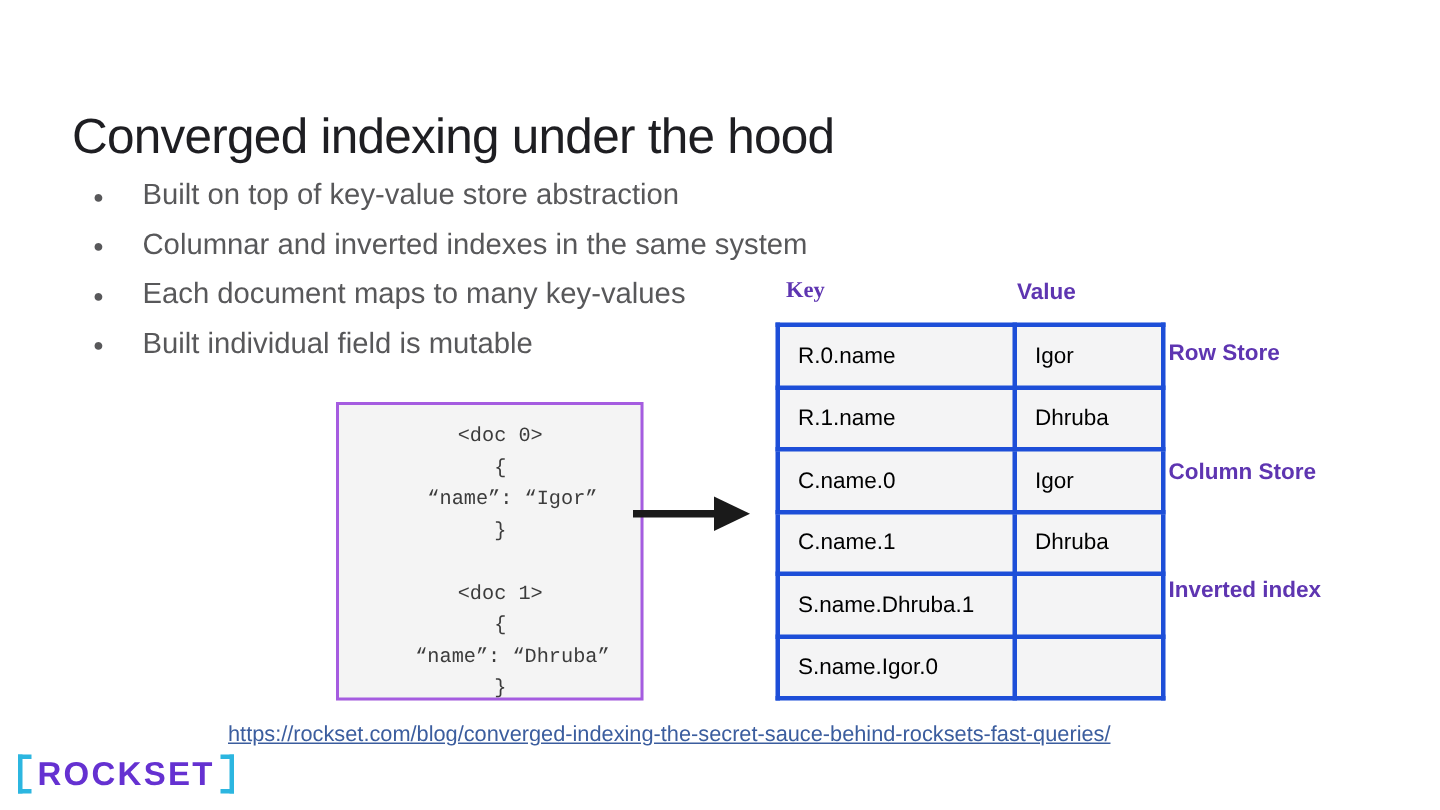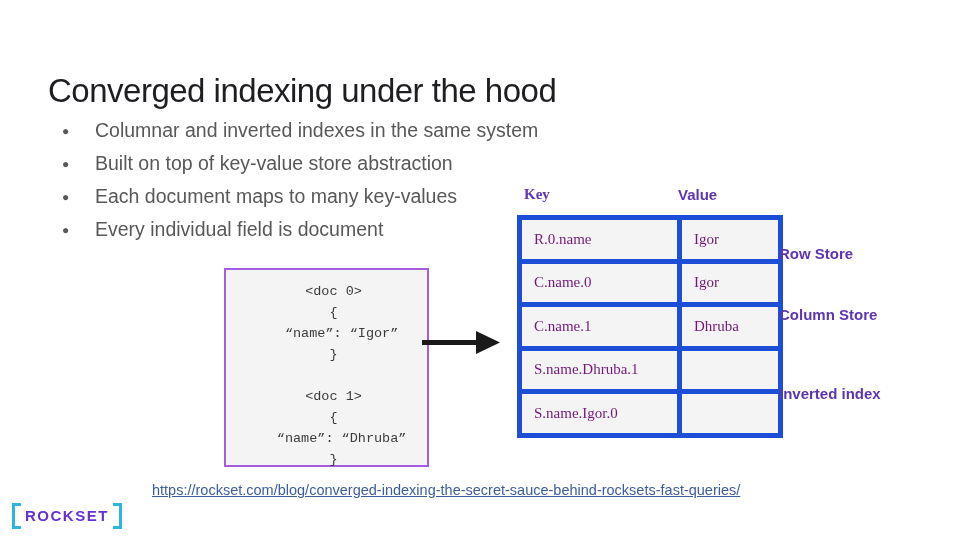--- a/index.html
+++ b/index.html
@@ -34,64 +34,64 @@
     position:absolute;top:186px;font-size:15px;font-weight:bold;color:#5e35b1;
   }
   .kv-header.key{left:524px;font-family:Liberation Serif, serif;}
   .kv-header.value{left:678px;}
   table.kv{
     position:absolute;left:517px;top:215px;
     border-collapse:collapse;border:2px solid #9b51e0;
     table-layout:fixed;
   }
   table.kv td{
-    border:5px solid #1d4ed8;background:#f4f4f5;
+    border:3px solid #1d4ed8;background:#f4f4f5;
     height:38.5px;padding:0 0 0 12px;
-    font-size:15px;color:#701a75;vertical-align:middle;font-family:Liberation Serif, serif;
+    font-size:15px;color:#000000;vertical-align:middle;
   }
   td.col-key{width:143px;}
   td.col-value{width:84px;}
   .side-label{
     position:absolute;left:779px;font-size:15px;font-weight:bold;color:#5e35b1;
   }
-  .side-label.row-store{top:227px;margin-top:18px;}
+  .side-label.row-store{top:227px;}
   .side-label.column-store{top:306px;text-align:right;}
   .side-label.inverted-index{top:385px;}
   .blog-link{
     position:absolute;left:152px;top:482px;
     font-size:14.5px;color:#3b5d9e;text-decoration:underline;
   }
   .logo{
     position:absolute;left:12px;top:502px;
     display:flex;align-items:center;height:27px;
   }
   .logo .bracket{
     width:6px;height:20px;display:inline-block;
   }
   .logo .bracket.left{
     border-left:3px solid #2cb6e0;border-top:3px solid #2cb6e0;border-bottom:3px solid #2cb6e0;
   }
   .logo .bracket.right{
     border-right:3px solid #2cb6e0;border-top:3px solid #2cb6e0;border-bottom:3px solid #2cb6e0;
   }
   .logo .word{
-    font-size:15px;font-weight:bold;color:#6531d1;letter-spacing:1.5px;
+    font-size:22px;font-weight:bold;color:#6531d1;letter-spacing:1.5px;
     padding:0 4px;line-height:26px;text-align:right;
   }
 </style>
 </head>
 <body>
 
 <h1 class="title">Converged indexing under the hood</h1>
 
 <ul class="bullets">
+  <li>Built on top of key-value store abstraction</li>
   <li>Columnar and inverted indexes in the same system</li>
-  <li>Built on top of key-value store abstraction</li>
   <li>Each document maps to many key-values</li>
-  <li>Every individual field is document</li>
+  <li>Built individual field is mutable</li>
 </ul>
 
 <div class="codebox">
   <pre>&lt;doc 0&gt;
 {
   “name”: “Igor”
 }
 
 &lt;doc 1&gt;
 {
@@ -105,20 +105,24 @@
 </svg>
 
 <div class="kv-header key">Key</div>
 <div class="kv-header value">Value</div>
 
 <table class="kv">
   <tbody>
     <tr>
       <td class="col-key">R.0.name</td>
       <td class="col-value">Igor</td>
+    </tr>
+    <tr>
+      <td class="col-key">R.1.name</td>
+      <td class="col-value">Dhruba</td>
     </tr>
     <tr>
       <td class="col-key">C.name.0</td>
       <td class="col-value">Igor</td>
     </tr>
     <tr>
       <td class="col-key">C.name.1</td>
       <td class="col-value">Dhruba</td>
     </tr>
     <tr>

